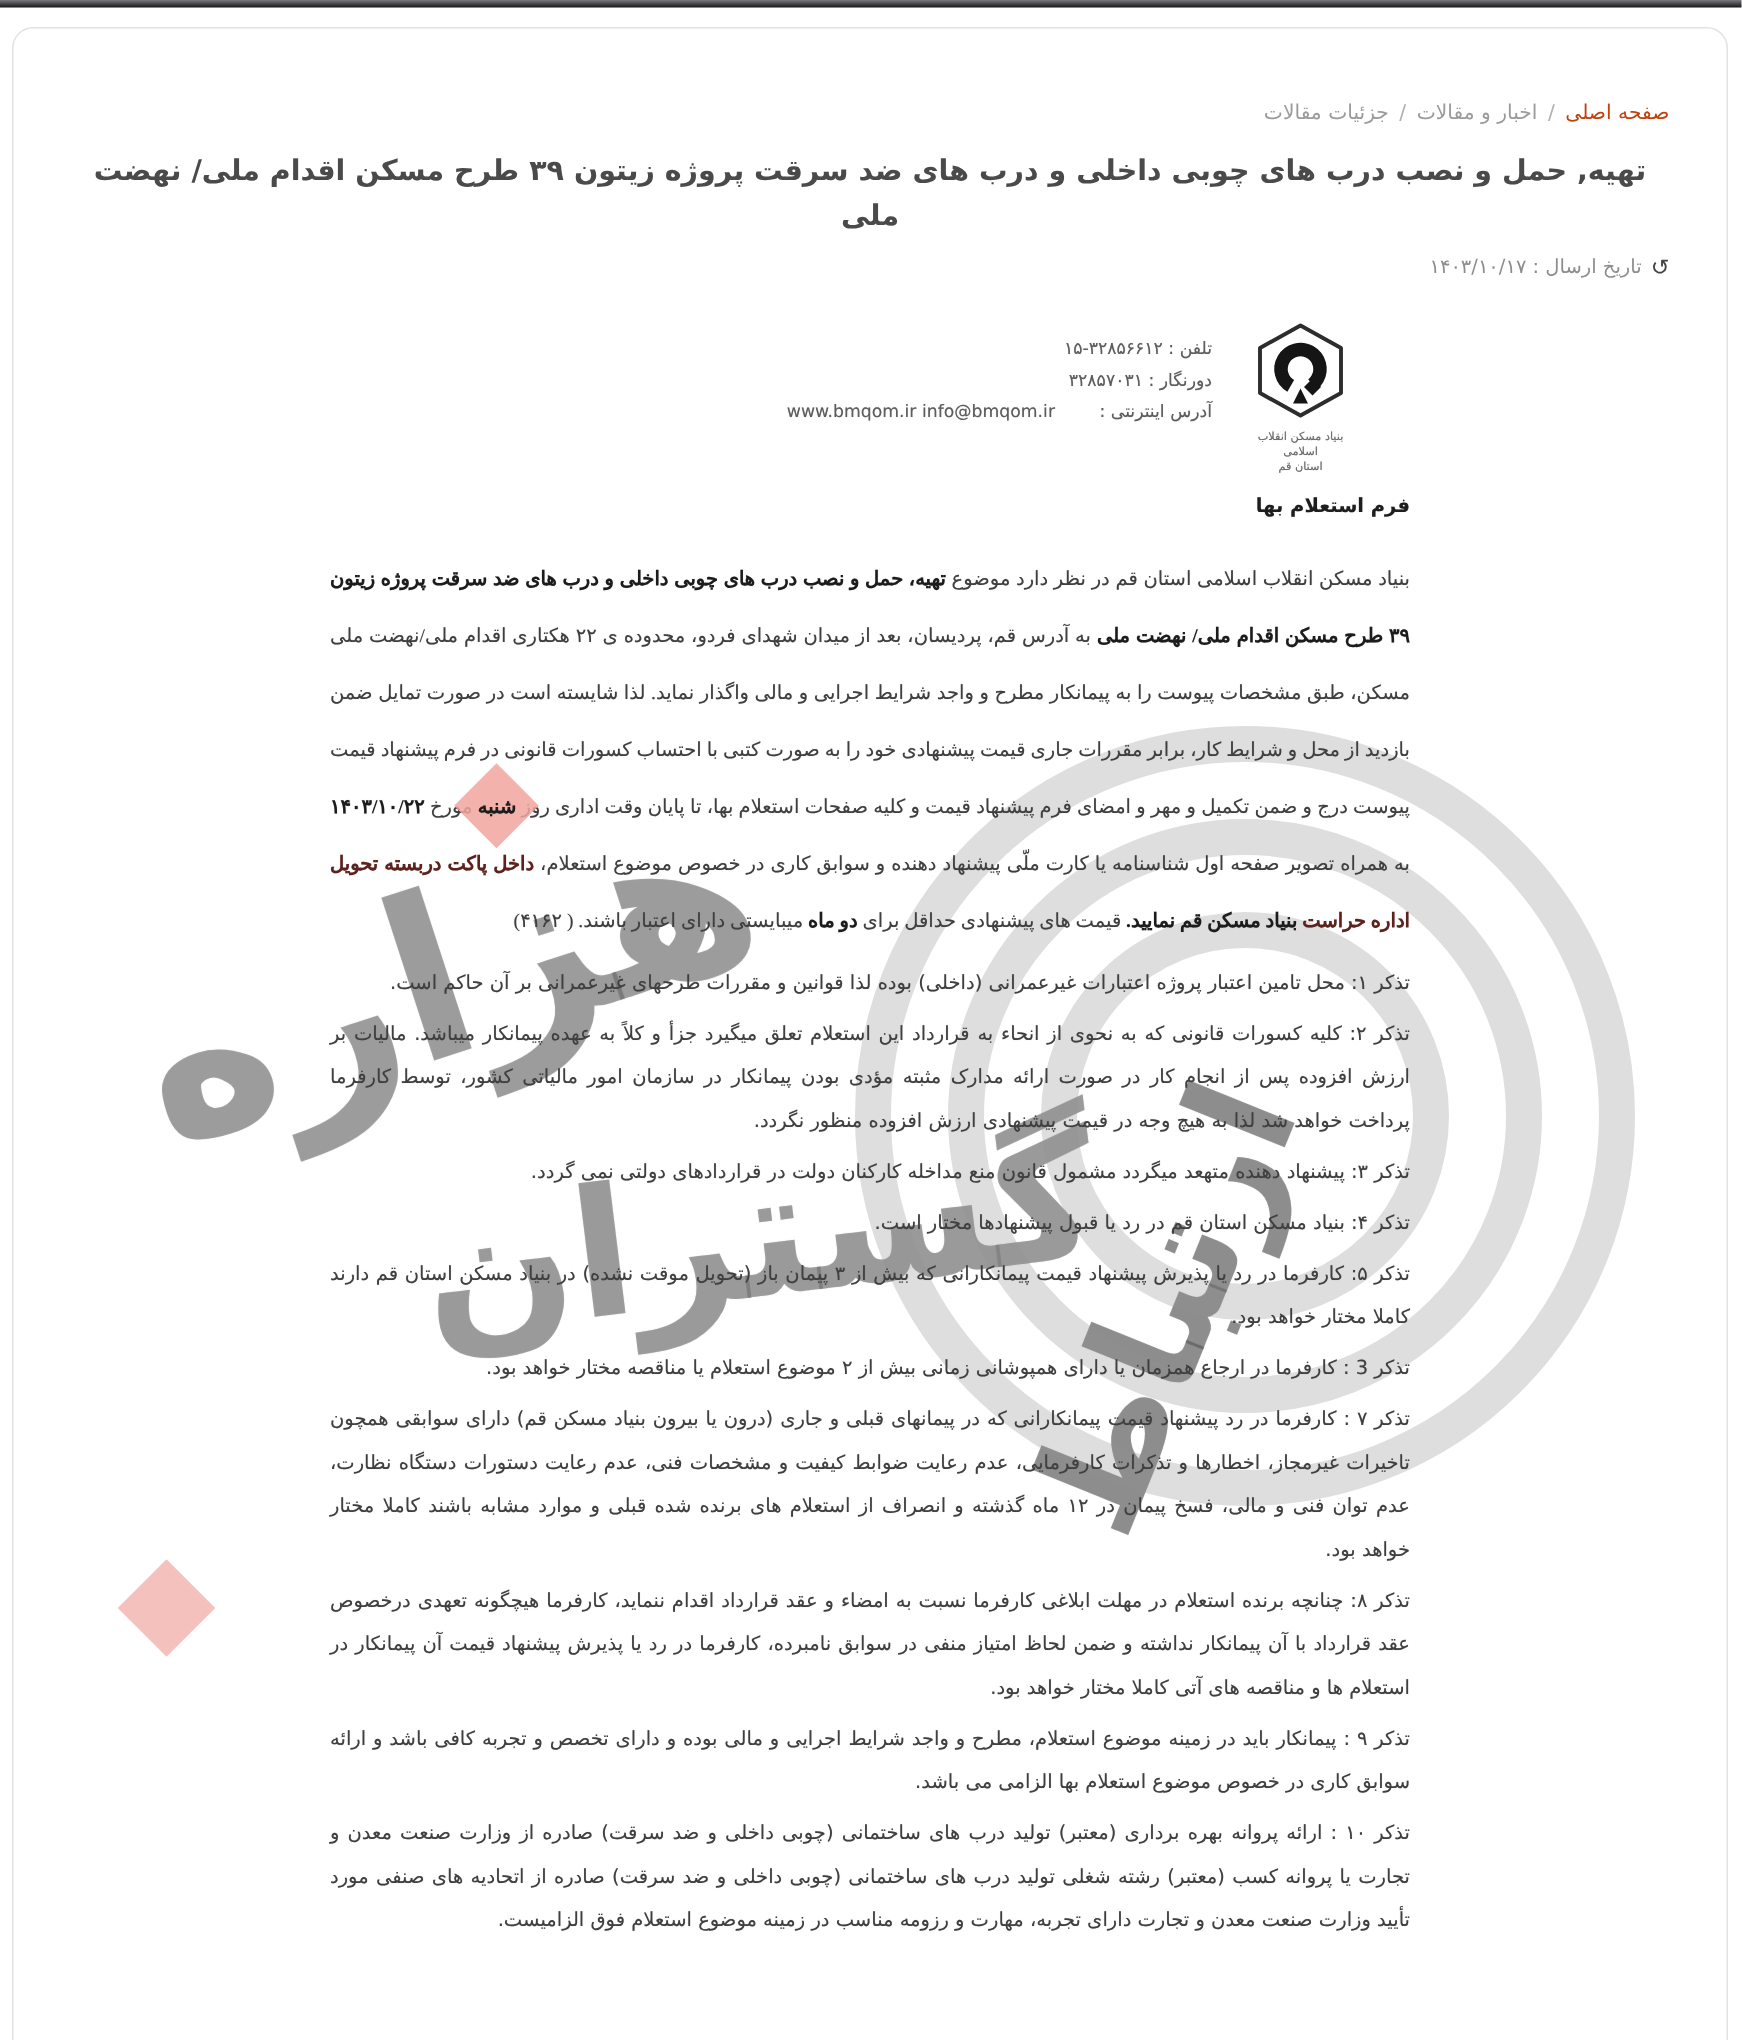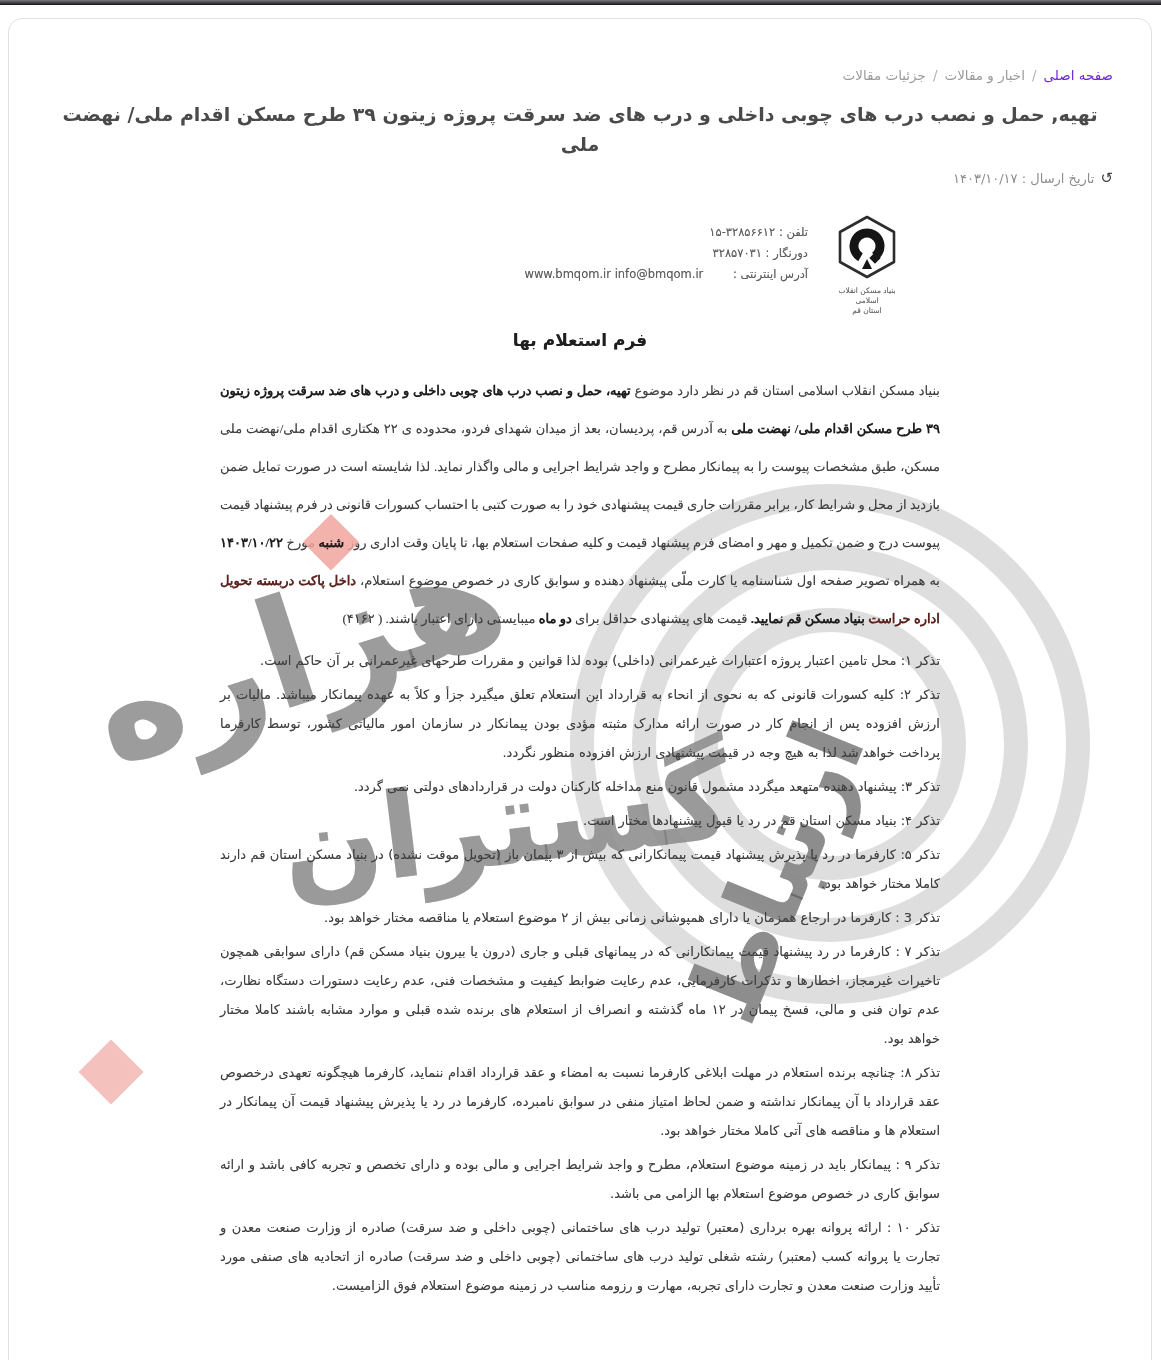--- a/index.html
+++ b/index.html
@@ -7,21 +7,21 @@
               font-family:"DejaVu Sans", sans-serif; }
   .topbar { position:absolute; top:0; left:0; width:1161px; height:5px;
             background:linear-gradient(#7a7a7a,#15151a); z-index:5; }
   .card { position:absolute; top:18px; left:8px; width:1144px; height:1700px;
           background:#fff; border:1px solid #e2e2e2; border-radius:14px; }
   .content { padding:48px 38px 0; direction:rtl; }
 
   
   .breadcrumb { font-size:13.5px; color:#9b9b9b; }
   .breadcrumb a { text-decoration:none; color:#9b9b9b; cursor:pointer; }
-  .breadcrumb .home { color:#6d28d9; }
+  .breadcrumb .home { color:#c2410c; }
   .breadcrumb .sep { margin:0 7px; color:#b0b0b0; }
 
   
   .page-title { margin-top:16px; font-size:19px; font-weight:bold; color:#4a4a4a;
                 line-height:1.6;text-align:center; }
   .date-row { margin-top:10px; font-size:13px; color:#8d8d8d;
               display:flex; align-items:center; gap:6px; }
   .date-row .clock { font-size:15px; color:#444; transform:translateY(-1px); }
 
   
@@ -31,21 +31,21 @@
   .doc p, .doc div { text-shadow:0 0 0.5px rgba(70,70,70,0.45); }
 
   .letterhead { display:flex; align-items:flex-start; z-index:1; position:relative; }
   .lh-logo { width:66px; margin-right:40px; margin-left:26px; text-align:center; }
   .lh-logo .cap { font-size:7.5px; color:#6a6a6a; line-height:1.35; margin-top:2px; }
   .lh-address { text-align:right; font-size:11.5px; color:#5d5d5d; line-height:21px;
                 padding-top:8px; }
   .ltr { direction:ltr; unicode-bidi:embed; }
   .lh-email { margin-right:26px; }
 
-  .doc-heading { text-align:center; font-size:17px; font-weight:bold; color:#1e1e1e;
+  .doc-heading { font-size:13px; font-weight:bold; color:#1e1e1e;
                  margin-top:14px; }
 
   .p1 { margin-top:22px; font-size:13px; line-height:38px; text-align:justify;font-family:Liberation Serif, serif; }
   .b  { font-weight:bold; color:#1c1c1c; }
   .br { font-weight:bold; color:#5e211c; }
   .hl { position:relative; z-index:0; }
   .hl::before { content:""; position:absolute; z-index:-1; width:40px; height:40px;
                 left:50%; top:50%; transform:translate(-50%,-52%) rotate(45deg);
                 background:rgba(242,164,158,0.85); }
 

